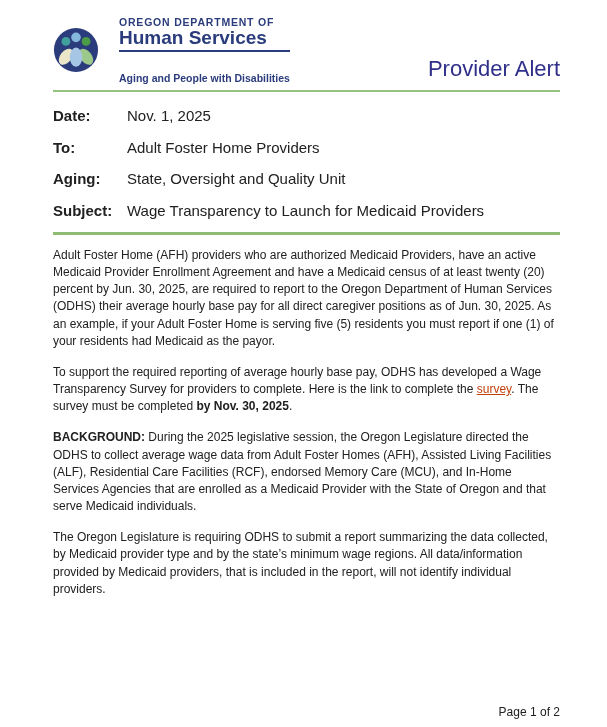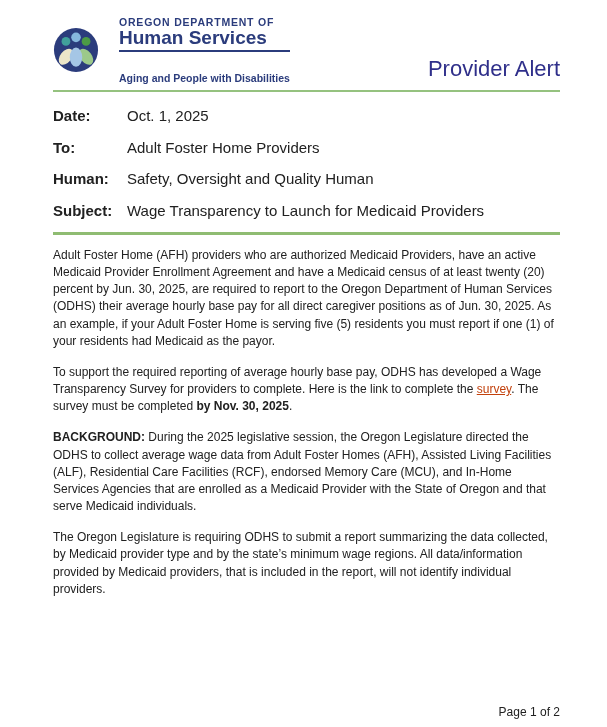--- a/index.html
+++ b/index.html
@@ -130,29 +130,29 @@
       </div>
     </div>
     <div class="doc-title">Provider Alert</div>
   </div>
 
   <hr class="rule-thin">
 
   <div class="memo">
     <div class="memo-row">
       <span class="memo-label">Date:</span>
-      <span class="memo-value">Oct. 1, 2025</span>
+      <span class="memo-value">Nov. 1, 2025</span>
     </div>
     <div class="memo-row">
       <span class="memo-label">To:</span>
       <span class="memo-value">Adult Foster Home Providers</span>
     </div>
     <div class="memo-row">
-      <span class="memo-label">Human:</span>
-      <span class="memo-value">Safety, Oversight and Quality Human</span>
+      <span class="memo-label">Aging:</span>
+      <span class="memo-value">State, Oversight and Quality Unit</span>
     </div>
     <div class="memo-row">
       <span class="memo-label">Subject:</span>
       <span class="memo-value">Wage Transparency to Launch for Medicaid Providers</span>
     </div>
   </div>
 
   <hr class="rule-thick">
 
   <div class="body-text">

